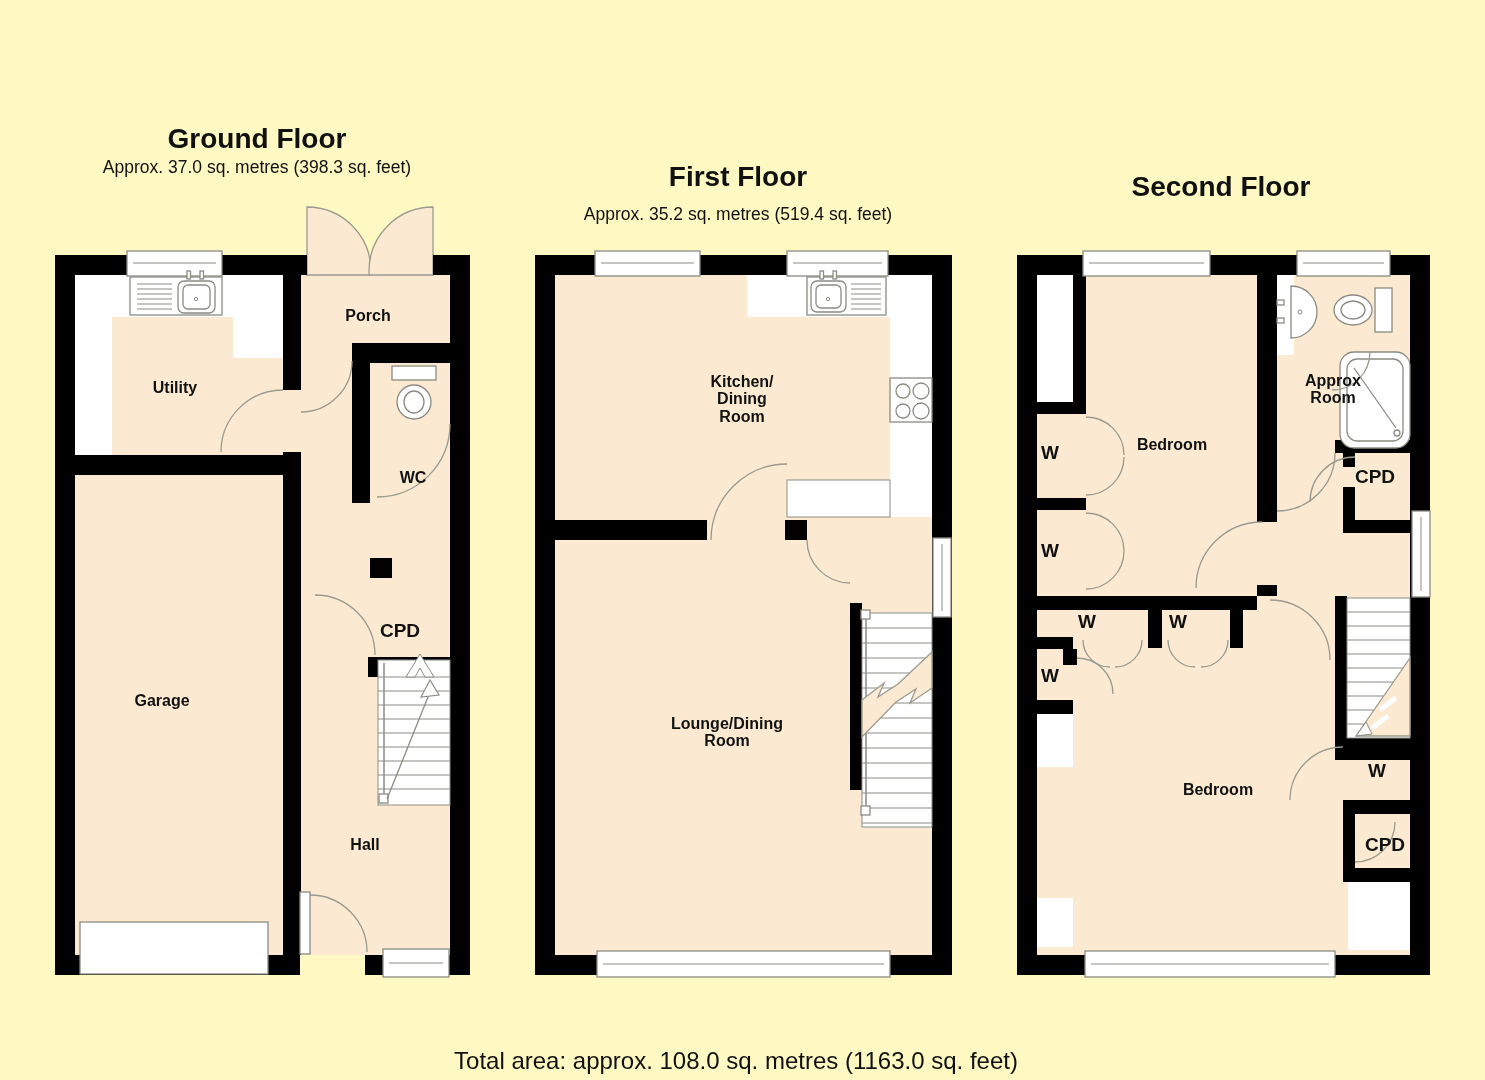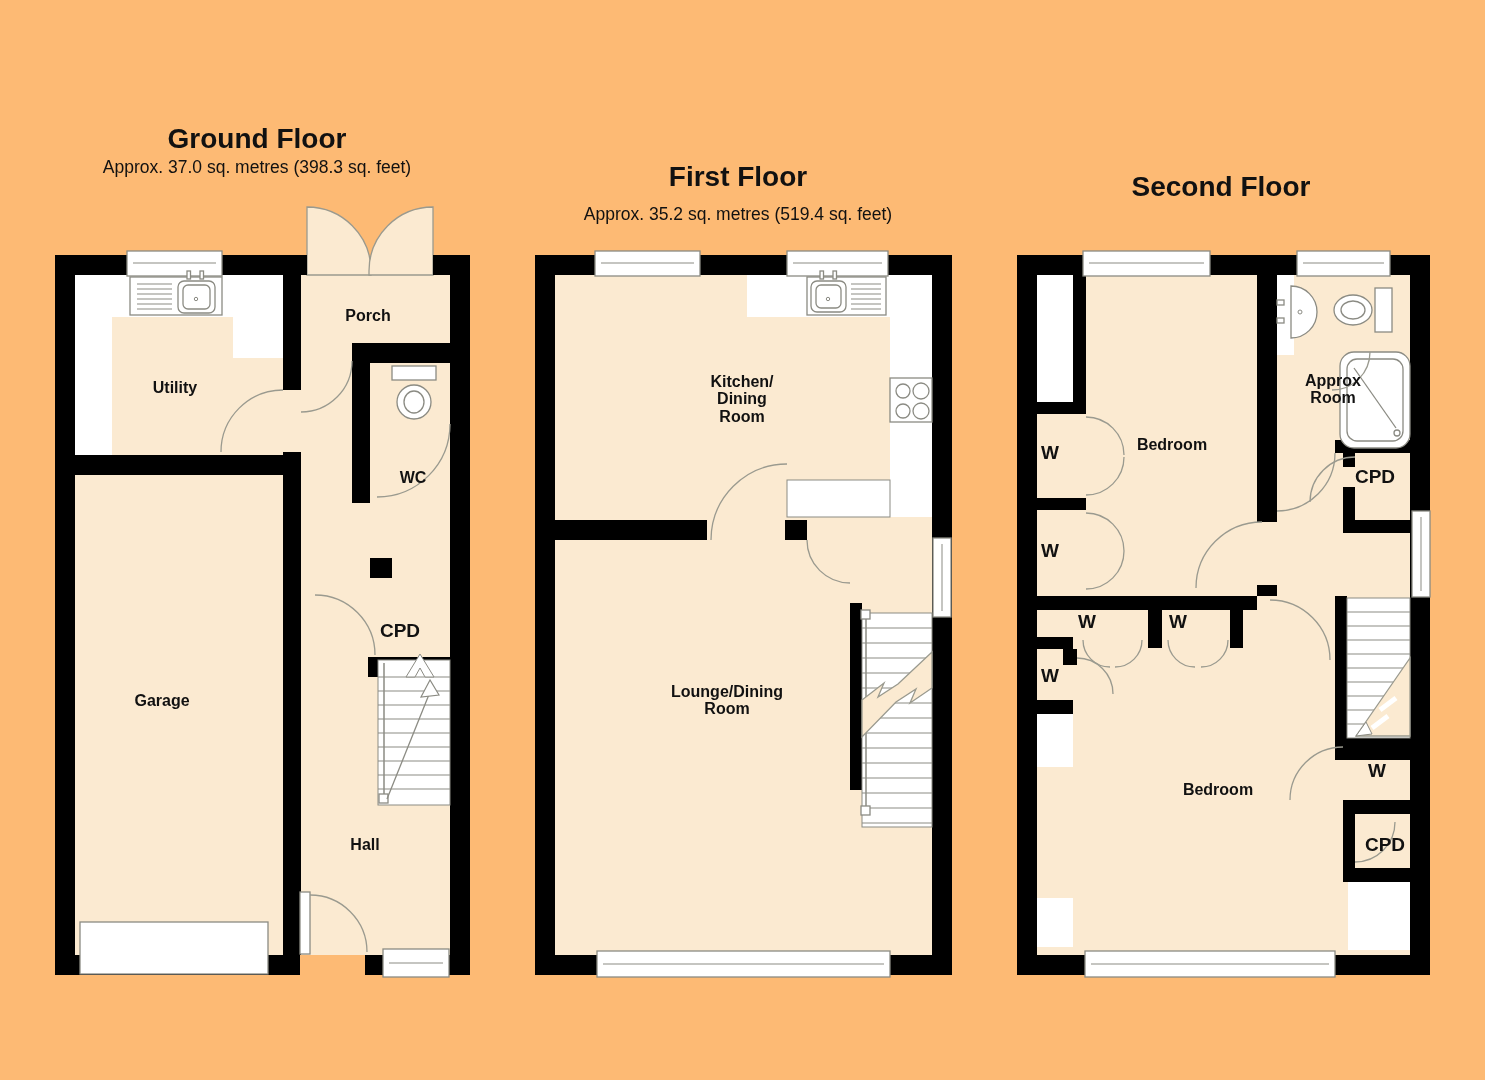--- a/index.html
+++ b/index.html
@@ -1,17 +1,17 @@
 <!DOCTYPE html>
 <html><head>
 <meta charset="utf-8">
 <style>
   html,body{margin:0;padding:0;background:#ffffff;}
   body{font-family:"Liberation Sans", sans-serif;}
-  #stage{position:relative;width:1485px;height:1080px;background:#fdba74;overflow:hidden;}
+  #stage{position:relative;width:1485px;height:1080px;background:#fef9c3;overflow:hidden;}
   #plan-svg{position:absolute;left:0;top:0;}
   .lbl{position:absolute;transform:translate(-50%,-50%);color:#111;text-align:center;
        white-space:pre-line;line-height:1.08;}
   .floor-title{font-size:28px;font-weight:bold;}
   .floor-subtitle{font-size:17.5px;font-weight:normal;}
   .room-lbl{font-size:16px;font-weight:bold;}
   .small-lbl{font-size:19px;font-weight:bold;}
   .total-lbl{font-size:24px;font-weight:normal;}
   
   .w{fill:#000000;}
@@ -301,30 +301,31 @@
   <div class="lbl room-lbl" style="left:413px;top:478px;">WC</div>
   <div class="lbl small-lbl" style="left:400px;top:631px;">CPD</div>
   <div class="lbl room-lbl" style="left:162px;top:701px;">Garage</div>
   <div class="lbl room-lbl" style="left:365px;top:845px;">Hall</div>
 
   <div class="lbl floor-title" style="left:738px;top:177px;">First Floor</div>
   <div class="lbl floor-subtitle" style="left:738px;top:214px;">Approx. 35.2 sq. metres (519.4 sq. feet)</div>
   <div class="lbl room-lbl" style="left:742px;top:399px;">Kitchen/
 Dining
 Room</div>
-  <div class="lbl room-lbl" style="left:727px;top:700px;">Lounge/Dining
+  <div class="lbl room-lbl" style="left:727px;top:732px;">Lounge/Dining
 Room</div>
 
   <div class="lbl floor-title" style="left:1221px;top:187px;">Second Floor</div>
   <div class="lbl room-lbl" style="left:1172px;top:445px;">Bedroom</div>
   <div class="lbl room-lbl" style="left:1333px;top:389px;">Approx
 Room</div>
   <div class="lbl small-lbl" style="left:1375px;top:477px;">CPD</div>
   <div class="lbl small-lbl" style="left:1050px;top:453px;">W</div>
   <div class="lbl small-lbl" style="left:1050px;top:551px;">W</div>
   <div class="lbl small-lbl" style="left:1087px;top:622px;">W</div>
   <div class="lbl small-lbl" style="left:1178px;top:622px;">W</div>
   <div class="lbl small-lbl" style="left:1050px;top:676px;">W</div>
   <div class="lbl small-lbl" style="left:1377px;top:771px;">W</div>
   <div class="lbl small-lbl" style="left:1385px;top:845px;">CPD</div>
   <div class="lbl room-lbl" style="left:1218px;top:790px;">Bedroom</div>
 
+  <div class="lbl total-lbl" style="left:736px;top:1061px;">Total area: approx. 108.0 sq. metres (1163.0 sq. feet)</div>
 </div>
 
 </body></html>

